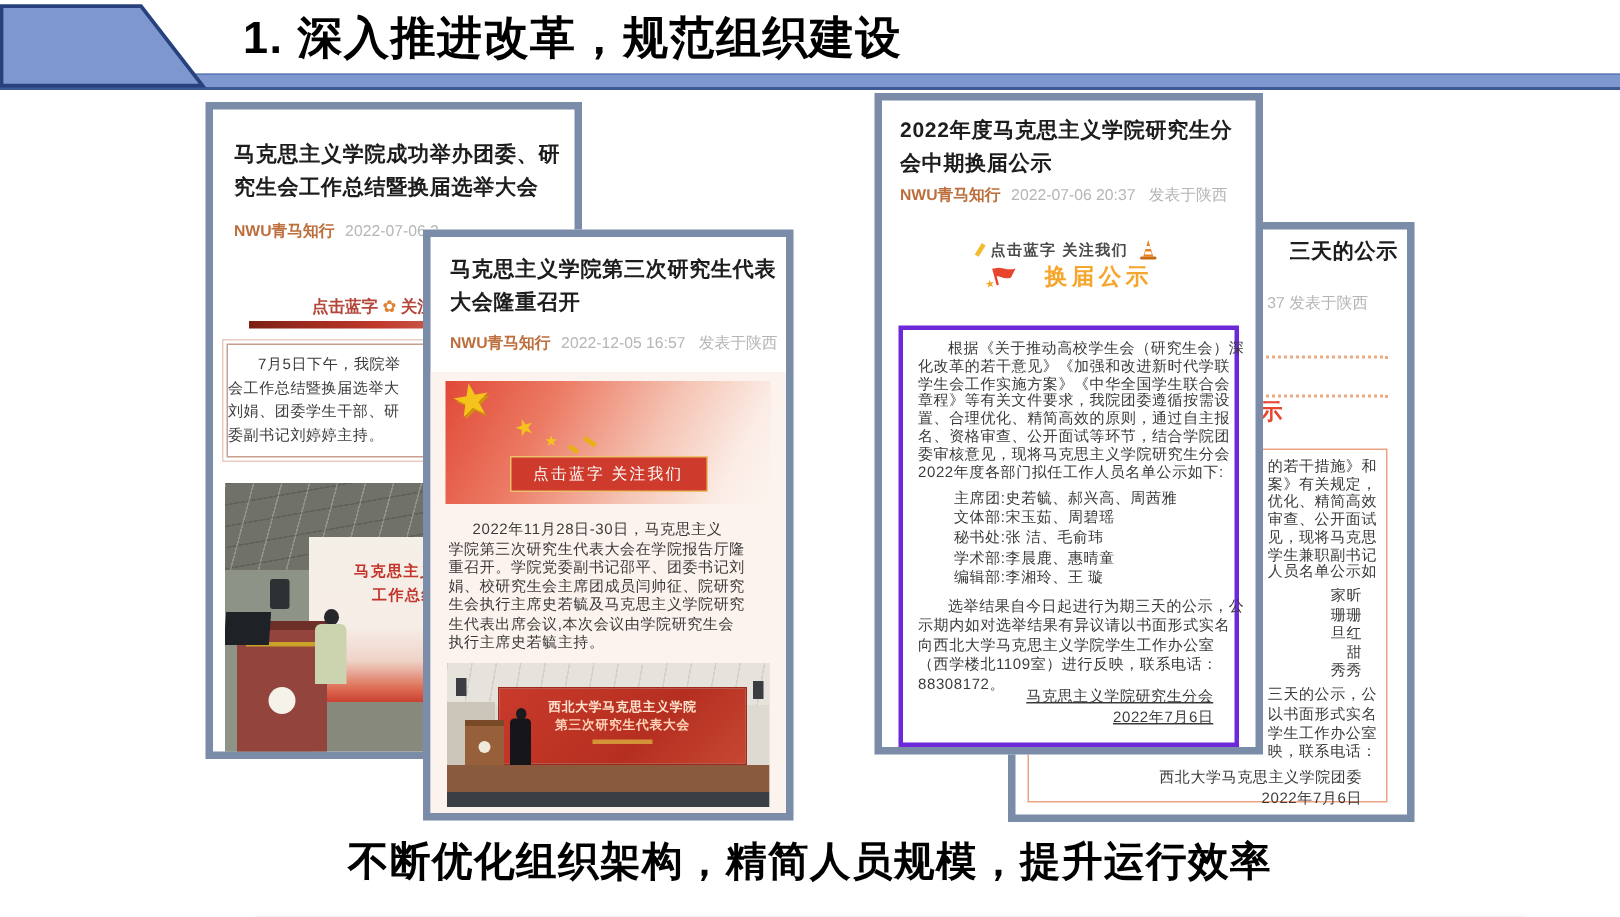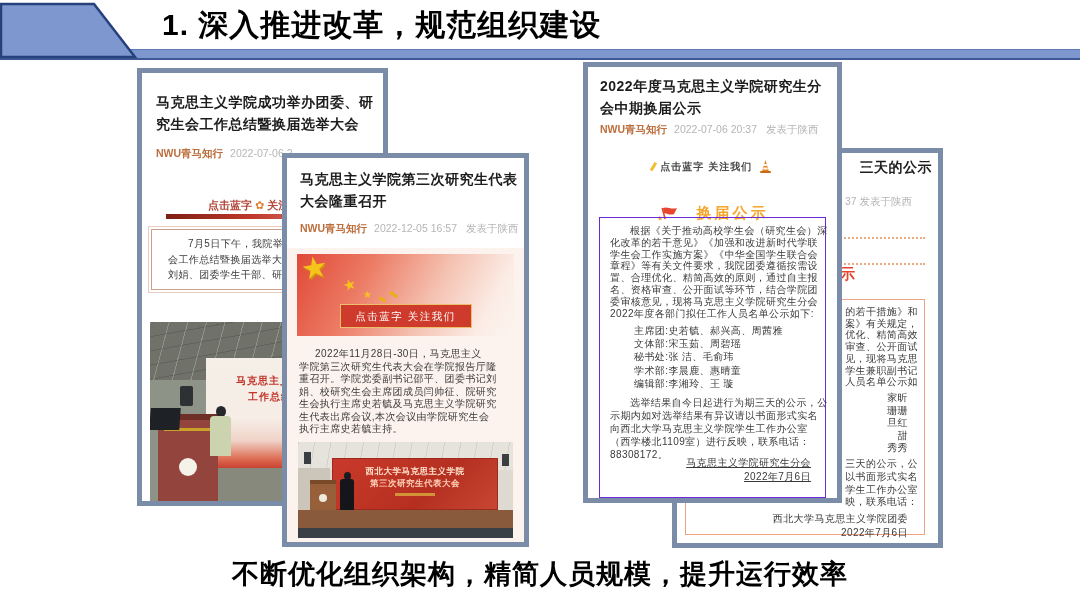--- a/index.html
+++ b/index.html
@@ -25,21 +25,21 @@
   .t-title{font-size:14px;font-weight:bold;color:#1d1d1d;line-height:22px;letter-spacing:.5px;}
   .meta{font-size:10.5px;white-space:nowrap;}
   .acct{color:#BC6E3C;font-weight:bold;margin-right:7px;}
   .gray{color:#B5B5B5;}
   .small{font-size:10px;color:#3A3A3A;letter-spacing:.4px;}
 
   
   .a-banner{color:#B4473A;font-size:11px;font-weight:bold;}
   .a-flower{color:#E08030;font-size:11px;margin:0 3px;}
   #a-divider{height:5px;background:linear-gradient(90deg,#7E1F14,#C0392B 40%,#E2A191);}
-  #a-box{border:1px solid #C9A08E;outline:1px solid #E7CCBF;outline-offset:2px;padding:6px 16px;line-height:15.5px;}
+  #a-box{border:1px solid #C9A08E;outline:1px solid #E7CCBF;outline-offset:2px;padding:6px 0;line-height:15.5px;}
   #photo-a{width:232px;height:182px;background:#87897D;overflow:hidden;}
   .pa-ceiling{left:0;top:0;width:100%;height:58px;background:#70726A;
      background-image:repeating-linear-gradient(105deg,rgba(255,255,255,.22) 0 1px,transparent 1px 18px),
                       repeating-linear-gradient(170deg,rgba(0,0,0,.14) 0 1px,transparent 1px 14px);}
   .pa-wall{left:0;top:58px;width:58px;height:124px;background:#8E9388;}
   .pa-speaker{left:30px;top:64px;width:13px;height:20px;background:#2E3134;border-radius:2px;}
   .pa-screen{left:56px;top:36px;width:176px;height:110px;
      background:linear-gradient(180deg,#F4EFE7 0%,#F6EDE6 55%,#EFD3C8 75%,#DD6B52 92%,#C94130 100%);}
   .pa-st{position:absolute;color:#C3342B;font-size:10px;font-weight:bold;letter-spacing:1px;white-space:nowrap;}
   .pa-podium{left:8px;top:92px;width:60px;height:90px;background:#93443C;border-top:6px solid #6E2F28;}
@@ -78,23 +78,23 @@
   .pb-logo{left:9px;top:10px;width:8px;height:8px;background:#EFE9DC;border-radius:50%;}
   .pb-head{left:46px;top:30px;width:7px;height:8px;background:#1A1A1F;border-radius:50%;}
   .pb-body{left:42px;top:37px;width:14px;height:36px;background:#15151A;border-radius:3px 3px 0 0;}
   .pb-stage{left:0;bottom:10px;width:100%;height:18px;background:#8A5A3C;}
   .pb-front{left:0;bottom:0;width:100%;height:10px;background:#3A3E45;}
 
   
   #c-follow{left:0;top:92px;width:100%;display:flex;justify-content:center;align-items:center;gap:6px;}
   .sparkle{width:2.5px;height:9px;background:#F2BC2B;transform:rotate(32deg);}
   #c-follow-text{font-size:10px;font-weight:bold;color:#4A4A4A;letter-spacing:1px;}
-  #c-section{left:0;top:137px;width:100%;display:flex;justify-content:center;align-items:center;gap:18px;}
+  #c-section{left:0;top:108px;width:100%;display:flex;justify-content:center;align-items:center;gap:18px;}
   #c-section-title{font-size:15px;font-weight:bold;color:#F5A62C;letter-spacing:3px;}
-  #c-box{left:11px;top:150px;width:227px;height:281px;border:1px solid #6d28d9;box-sizing:border-box;}
+  #c-box{left:11px;top:150px;width:227px;height:281px;border:3px solid #6d28d9;box-sizing:border-box;}
   #c-para1{left:10px;top:7px;} #c-para1 .ln{line-height:11.8px;}
   #c-list{left:34px;top:106px;} #c-list .ln{line-height:13.2px;}
   #c-para2{left:10px;top:178px;} #c-para2 .ln{line-height:13px;}
   #c-sign{right:14px;top:238px;text-align:right;text-decoration:underline;} #c-sign .ln{line-height:14px;}
   .indent{padding-left:20px;}
 
   
   .d-dot{left:8px;width:240px;border-top:2px dotted #ECAB80;}
   #d-red{left:163px;top:112px;color:#E8452E;font-size:15px;font-weight:bold;}
   #d-box{left:8px;top:146px;width:240px;height:236px;border:1px solid #EDA283;box-sizing:border-box;}
@@ -121,20 +121,21 @@
       <span class="acct">NWU青马知行</span><span class="gray">2022-07-06 2</span>
     </div>
     <div class="abs ln" style="left:66px;top:122px;width:180px;">
       <span class="a-banner">点击蓝字</span><span class="a-flower">✿</span><span class="a-banner">关注</span>
     </div>
     <div id="a-divider" class="abs" style="left:24px;top:141px;width:214px;"></div>
     <div id="a-box" class="abs small" style="left:9px;top:156px;width:226px;">
       <div class="ln indent">7月5日下午，我院举</div>
       <div class="ln">会工作总结暨换届选举大</div>
       <div class="ln">刘娟、团委学生干部、研</div>
+      <div class="ln">委副书记刘婷婷主持。</div>
     </div>
     <div id="photo-a" class="abs" style="left:8px;top:249px;">
       <div class="abs pa-ceiling"></div>
       <div class="abs pa-wall"></div>
       <div class="abs pa-speaker"></div>
       <div class="abs pa-screen">
         <div class="pa-st" style="left:30px;top:16px;">马克思主义学</div>
         <div class="pa-st" style="left:42px;top:32px;">工作总结</div>
       </div>
       <div class="abs pa-podium">

